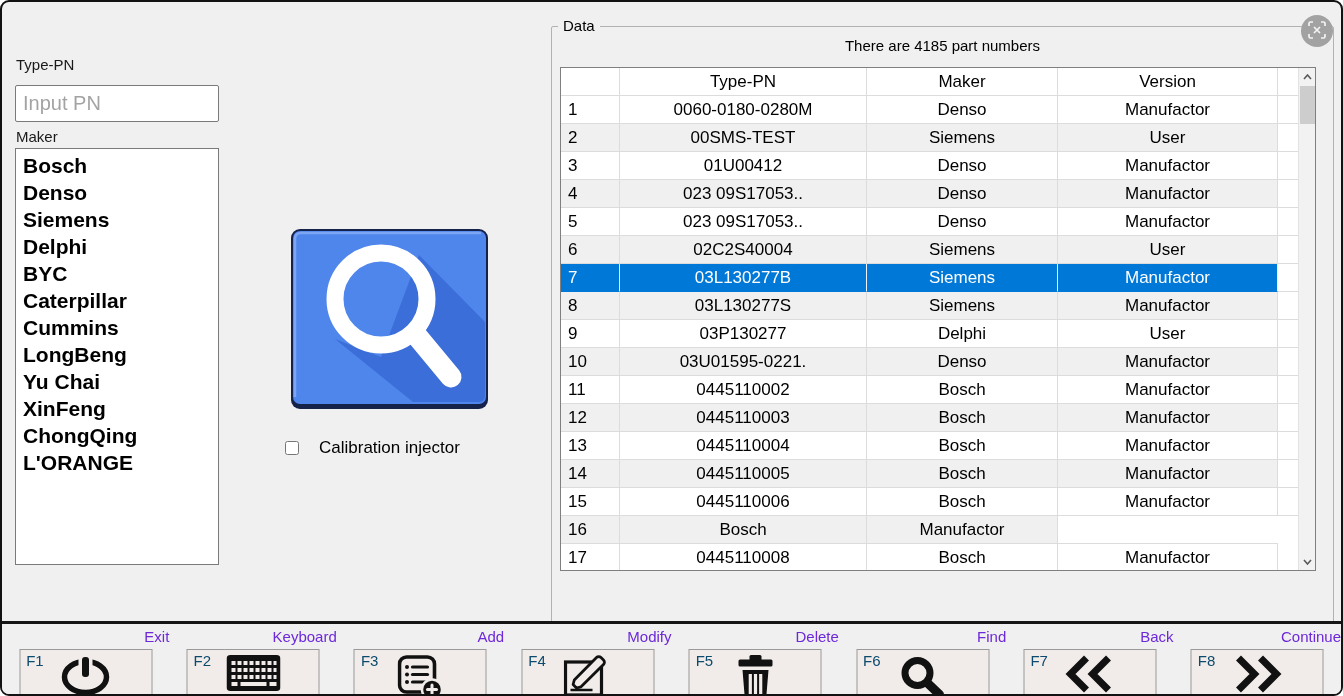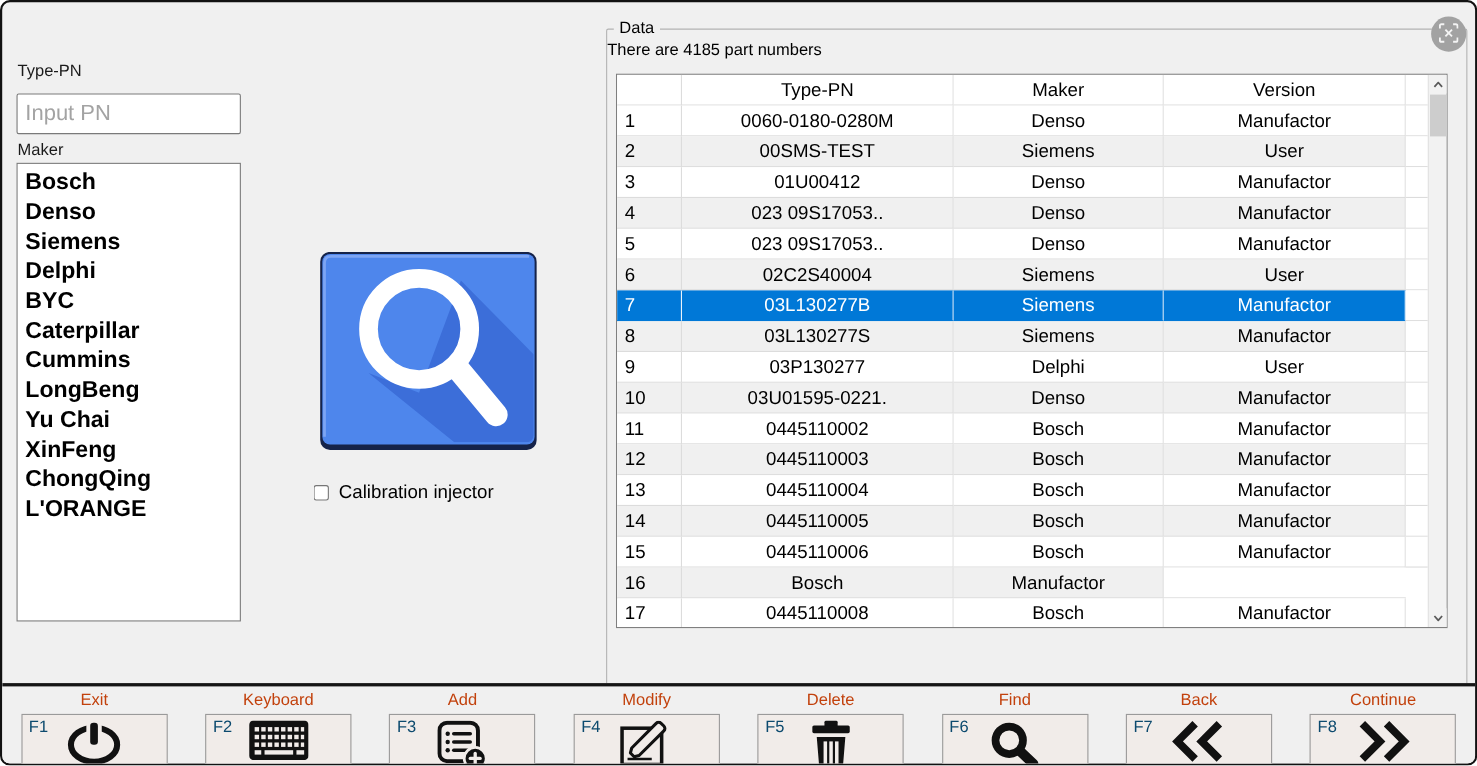--- a/index.html
+++ b/index.html
@@ -29,37 +29,37 @@
     padding: 0 7px; white-space: nowrap; cursor: default;
   }
 
   
   #search-button {
     position: absolute; left: 289px; top: 227px; width: 197px; height: 180px;
     padding: 0; border: none; background: transparent; cursor: pointer; display: block;
   }
   #search-button svg { display: block; }
   #calibration-row {
-    position: absolute; left: 283px; top: 436px; display: flex; align-items: center; gap: 9px;
+    position: absolute; left: 283px; top: 436px; display: flex; align-items: center; gap: 20px;
   }
   #calibration-checkbox { width: 14px; height: 14px; accent-color: #0078d7; }
   #calibration-label { font-size: 17px; color: #000; }
 
   
   #data-groupbox {
     position: absolute; left: 549px; top: 24px; width: 783px; height: 604px;
     border: 1px solid #b2b2b2; border-radius: 2px;
   }
   #data-title {
     position: absolute; top: -10px; left: 6px; background: #f0f0f0;
     padding: 0 5px; font-size: 15px; color: #000;
   }
   #count-text {
     position: absolute; top: 10px; left: 0; width: 100%;
-    text-align: left; font-size: 15px; color: #000;
+    text-align: center; font-size: 15px; color: #000;
   }
   #capture-button {
     position: absolute; left: 1299px; top: 13px; width: 32px; height: 32px;
     border-radius: 50%; background: #a2a2a2; border: none; cursor: pointer;
     display: flex; align-items: center; justify-content: center;
   }
 
   
   #pn-table {
     position: absolute; left: 8px; top: 40px; width: 756px; height: 504px;
@@ -94,22 +94,22 @@
   #scroll-up { top: 0; } #scroll-down { bottom: 0; }
   #scroll-thumb { position: absolute; left: 1px; top: 18px; width: 15px; height: 38px; background: #cdcdcd; }
 
   
   #toolbar {
     position: absolute; left: 0; right: 0; top: 619px; bottom: 0;
     border-top: 3px solid #161616; background: #f0f0f0;
   }
   .tslot { position: absolute; top: 0; height: 100%; width: 12.5%; }
   .tool-label {
-    position: absolute; top: 4px; width: 100%; text-align: center;
-    font-size: 15px; color: #c2410c;
+    position: absolute; top: 4px; width: 100%; text-align: right;
+    font-size: 15px; color: #6d28d9;
   }
   .tool-button {
     position: absolute; top: 25px; left: 50%; transform: translateX(-50%);
     width: 133px; height: 58px; background: #f1ece9; border: 1px solid #9a9a9a;
     cursor: pointer; padding: 0;
   }
   .fkey { position: absolute; top: 2px; left: 6px; font-size: 15px; color: #0c4a6e; }
   .tool-icon { position: absolute; top: 5px; left: 50%; transform: translateX(-50%); }
   .tool-icon svg { display: block; }
 </style>

